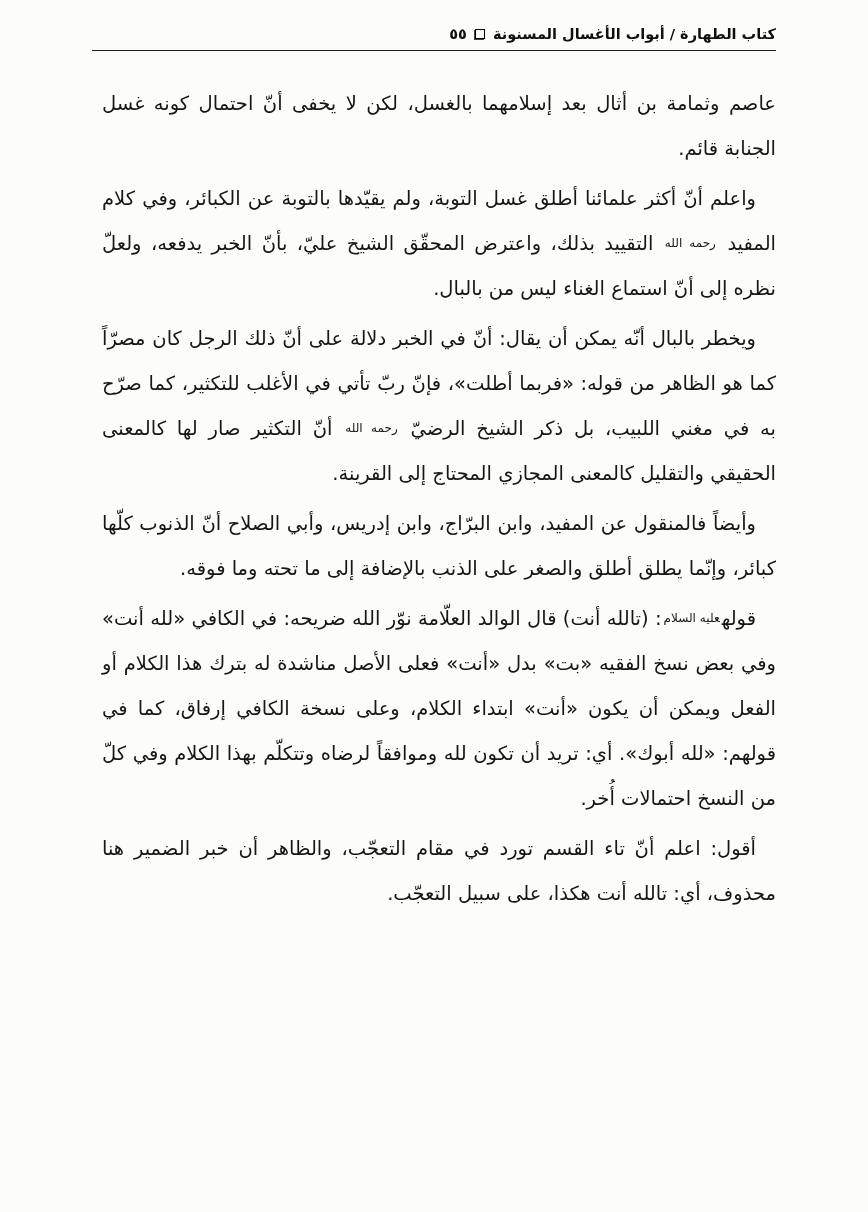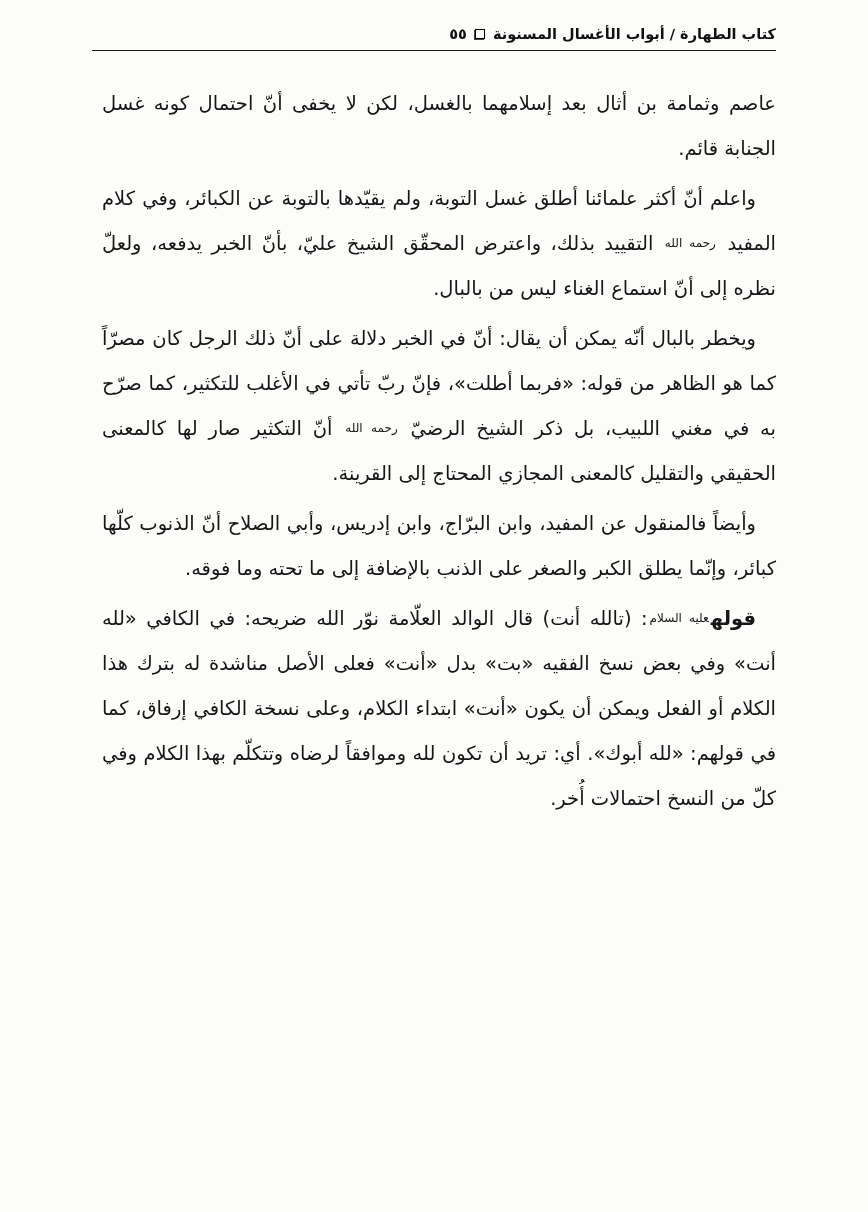--- a/index.html
+++ b/index.html
@@ -57,21 +57,21 @@
     margin: 0;
     padding: 0;
   }
   p.para + p.para {
     margin-top: 5px;
   }
   p.indent {
     text-indent: 20px;
   }
   .lead {
-    font-weight: bold;
+    font-weight: normal;
   }
   .honorific {
     font-size: 12px;
     line-height: 1;
     white-space: nowrap;
     margin: 0 2px;
     vertical-align: 3px;
     color: #161616;
   }
 </style>
@@ -88,21 +88,22 @@
 
   <div class="body-text">
 
     <p class="para"><span>عاصم وثمامة بن أثال بعد إسلامهما بالغسل، لكن لا يخفى أنّ احتمال كونه غسل الجنابة قائم.</span></p>
 
     <p class="para indent"><span>واعلم أنّ أكثر علمائنا أطلق غسل التوبة، ولم يقيّدها بالتوبة عن الكبائر، وفي كلام المفيد </span><span class="honorific">رحمه الله</span><span> التقييد بذلك، واعترض المحقّق الشيخ عليّ، بأنّ الخبر يدفعه، ولعلّ نظره إلى أنّ استماع الغناء ليس من بالبال.</span></p>
 
     <p class="para indent"><span>ويخطر بالبال أنّه يمكن أن يقال: أنّ في الخبر دلالة على أنّ ذلك الرجل كان مصرّاً كما هو الظاهر من قوله: «فربما أطلت»، فإنّ ربّ تأتي في الأغلب للتكثير، كما صرّح به في مغني اللبيب، بل ذكر الشيخ الرضيّ </span><span class="honorific">رحمه الله</span><span> أنّ التكثير صار لها كالمعنى الحقيقي والتقليل كالمعنى المجازي المحتاج إلى القرينة.</span></p>
 
 
-    <p class="para indent"><span>وأيضاً فالمنقول عن المفيد، وابن البرّاج، وابن إدريس، وأبي الصلاح أنّ الذنوب كلّها كبائر، وإنّما يطلق الكبر والصغر على الذنب بالإضافة إلى ما تحته وما فوقه.</span></p>
+    <p class="para indent"><span>وأيضاً فالمنقول عن المفيد، وابن البرّاج، وابن إدريس، وأبي الصلاح أنّ الذنوب كلّها كبائر، وإنّما يطلق أطلق والصغر على الذنب بالإضافة إلى ما تحته وما فوقه.</span></p>
 
 
     <p class="para indent"><span class="lead">قوله</span><span class="honorific">عليه السلام</span><span>: (تالله أنت) قال الوالد العلّامة نوّر الله ضريحه: في الكافي «لله أنت» وفي بعض نسخ الفقيه «بت» بدل «أنت» فعلى الأصل مناشدة له بترك هذا الكلام أو الفعل ويمكن أن يكون «أنت» ابتداء الكلام، وعلى نسخة الكافي إرفاق، كما في قولهم: «لله أبوك». أي: تريد أن تكون لله وموافقاً لرضاه وتتكلّم بهذا الكلام وفي كلّ من النسخ احتمالات أُخر.</span></p>
 
+    <p class="para indent"><span class="lead">أقول:</span><span> اعلم أنّ تاء القسم تورد في مقام التعجّب، والظاهر أن خبر الضمير هنا محذوف، أي: تالله أنت هكذا، على سبيل التعجّب.</span></p>
 
   </div>
 
 </div>
 
 </body></html>

